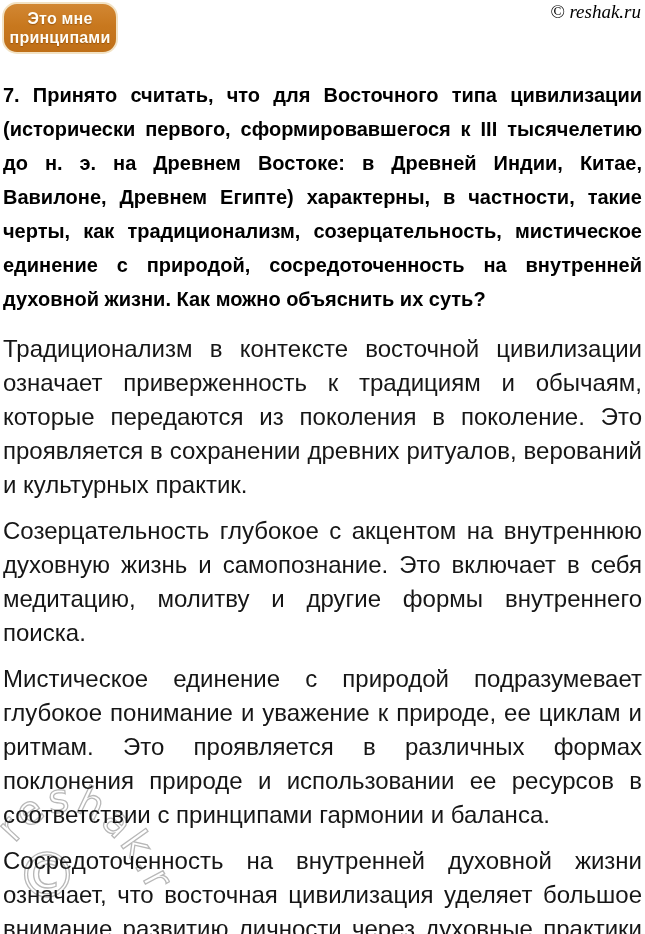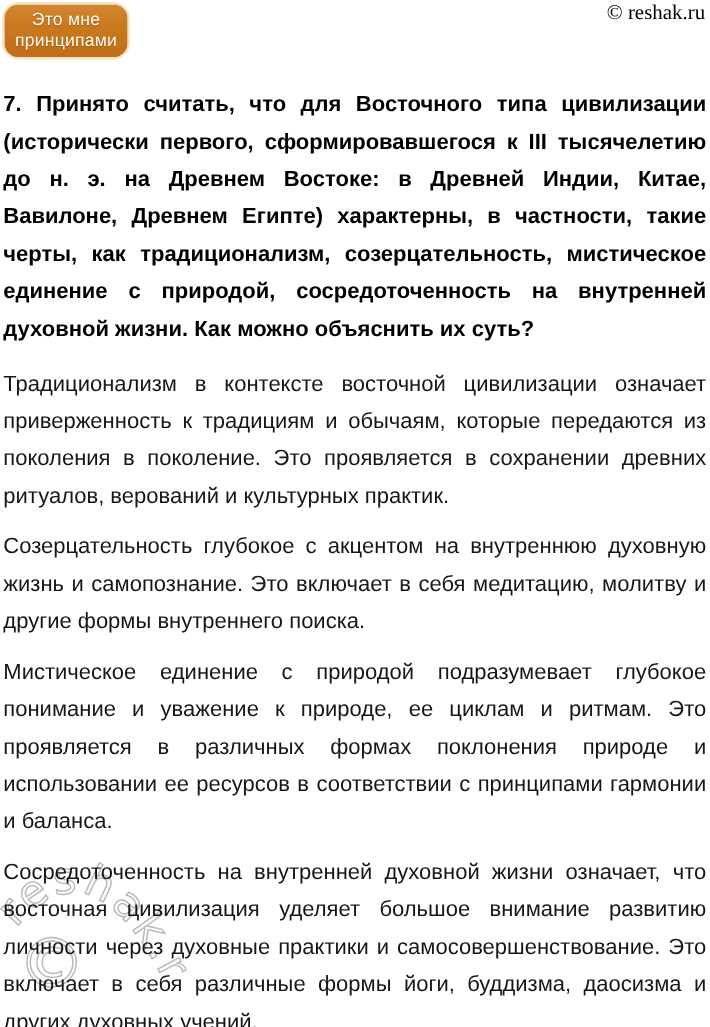--- a/index.html
+++ b/index.html
@@ -38,54 +38,55 @@
     box-sizing: border-box;
     display: flex;
     flex-direction: column;
     align-items: center;
     justify-content: center;
     text-align: center;
   }
   .badge span {
     display: block;
     color: #fffdf6;
-    font-weight: 400;
+    font-weight: 700;
     font-size: 16px;
     line-height: 19px;
     text-shadow: 0 1px 1px rgba(120,60,0,0.55);
     letter-spacing: 0.2px;
     white-space: nowrap;
   }
   .copyright {
     position: absolute;
     top: 1px;
     right: 4px;
     font-family: "Liberation Serif", serif;
     font-size: 19px;
     color: #000000;
     white-space: nowrap;
+    font-style: italic;
   }
   
   .content {
     position: relative;
     z-index: 1;
     padding: 0 3px;
   }
   .question {
     margin: 20px 0 16px 0;
     font-weight: 700;
     font-size: 20px;
     line-height: 34px;
     color: #000000;
     text-align: justify;
   }
   .answer-paragraph {
     margin: 12px 0 0 0;
     font-weight: 400;
-    font-size: 20px;
+    font-size: 24px;
     line-height: 34px;
     color: #161616;
     text-align: justify;
   }
   
   .watermark {
     position: absolute;
     left: 0;
     top: 745px;
     width: 230px;

